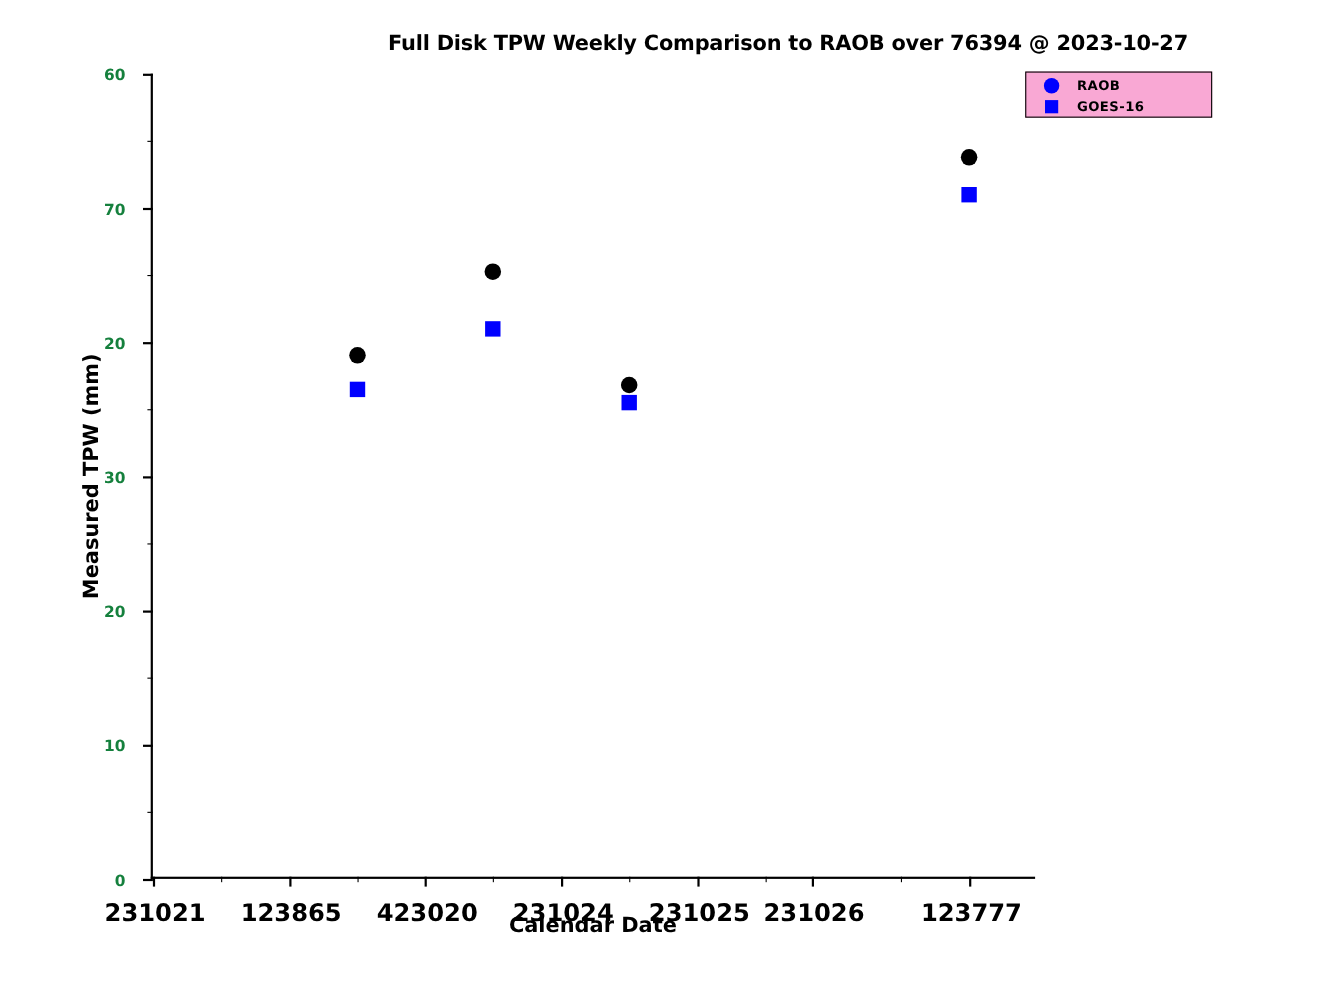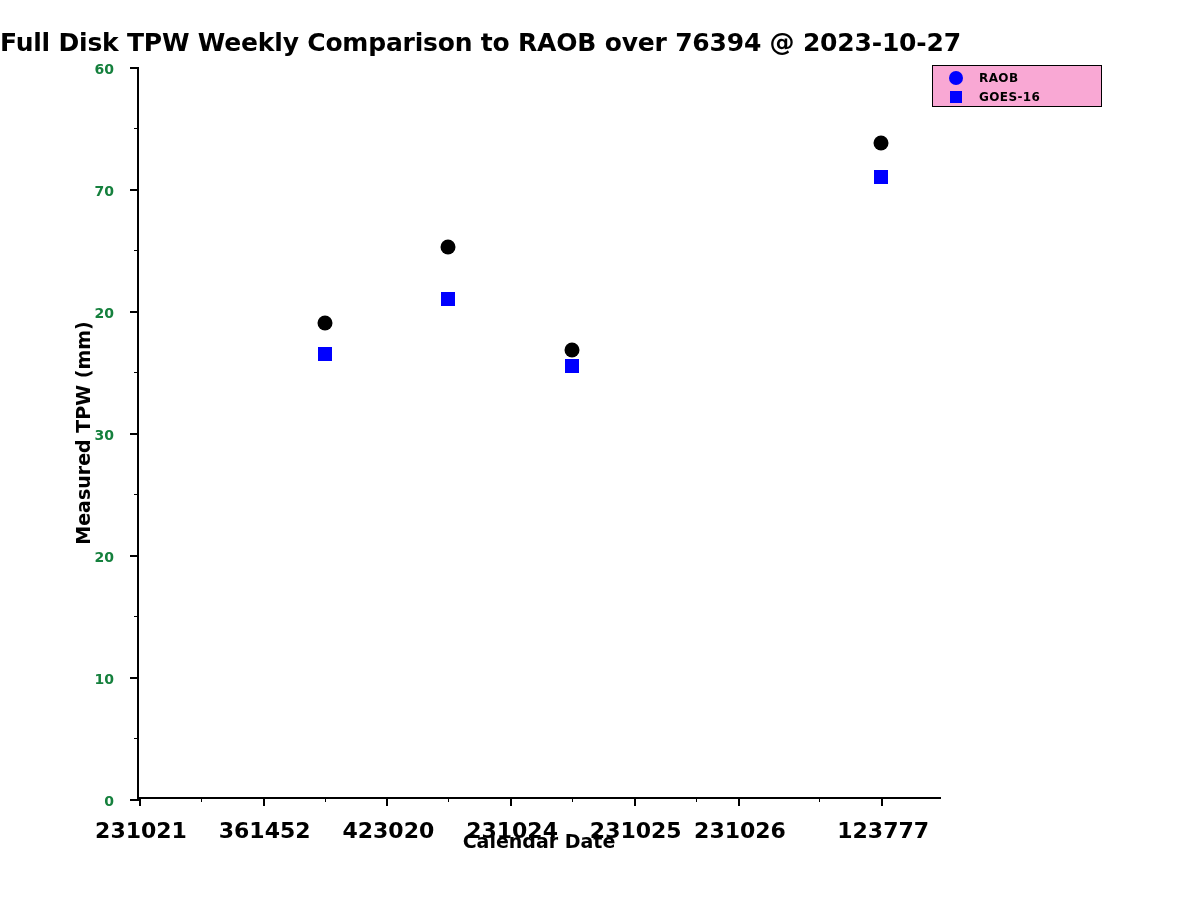--- a/index.html
+++ b/index.html
@@ -19,22 +19,22 @@
     width: 1200px;
     height: 900px;
   }
 
   
   #chart-title {
     position: absolute;
     left: 0;
     top: 28px;
     width: 1080px;
-    text-align: left;
-    font-size: 25px;
+    text-align: right;
+    font-size: 19px;
     font-weight: bold;
     letter-spacing: -0.2px;
     color: #000;
     white-space: nowrap;
   }
 
   
   #plot-area {
     position: absolute;
     left: 137px;
@@ -216,21 +216,21 @@
         <div class="ytick" style="top: 0px;">
           <span class="ytick-label">60</span>
         </div>
       </div>
     <div id="xtick-group">
         <div class="xtick" style="left: 0px;">
           <span class="xtick-label">231021</span>
         </div>
         <div class="xtick-minor" style="left: 61.8462px;"></div>
         <div class="xtick" style="left: 123.692px;">
-          <span class="xtick-label">361452</span>
+          <span class="xtick-label">123865</span>
         </div>
         <div class="xtick-minor" style="left: 185.538px;"></div>
         <div class="xtick" style="left: 247.385px;">
           <span class="xtick-label">423020</span>
         </div>
         <div class="xtick-minor" style="left: 309.231px;"></div>
         <div class="xtick" style="left: 371.077px;">
           <span class="xtick-label">231024</span>
         </div>
         <div class="xtick-minor" style="left: 432.923px;"></div>

